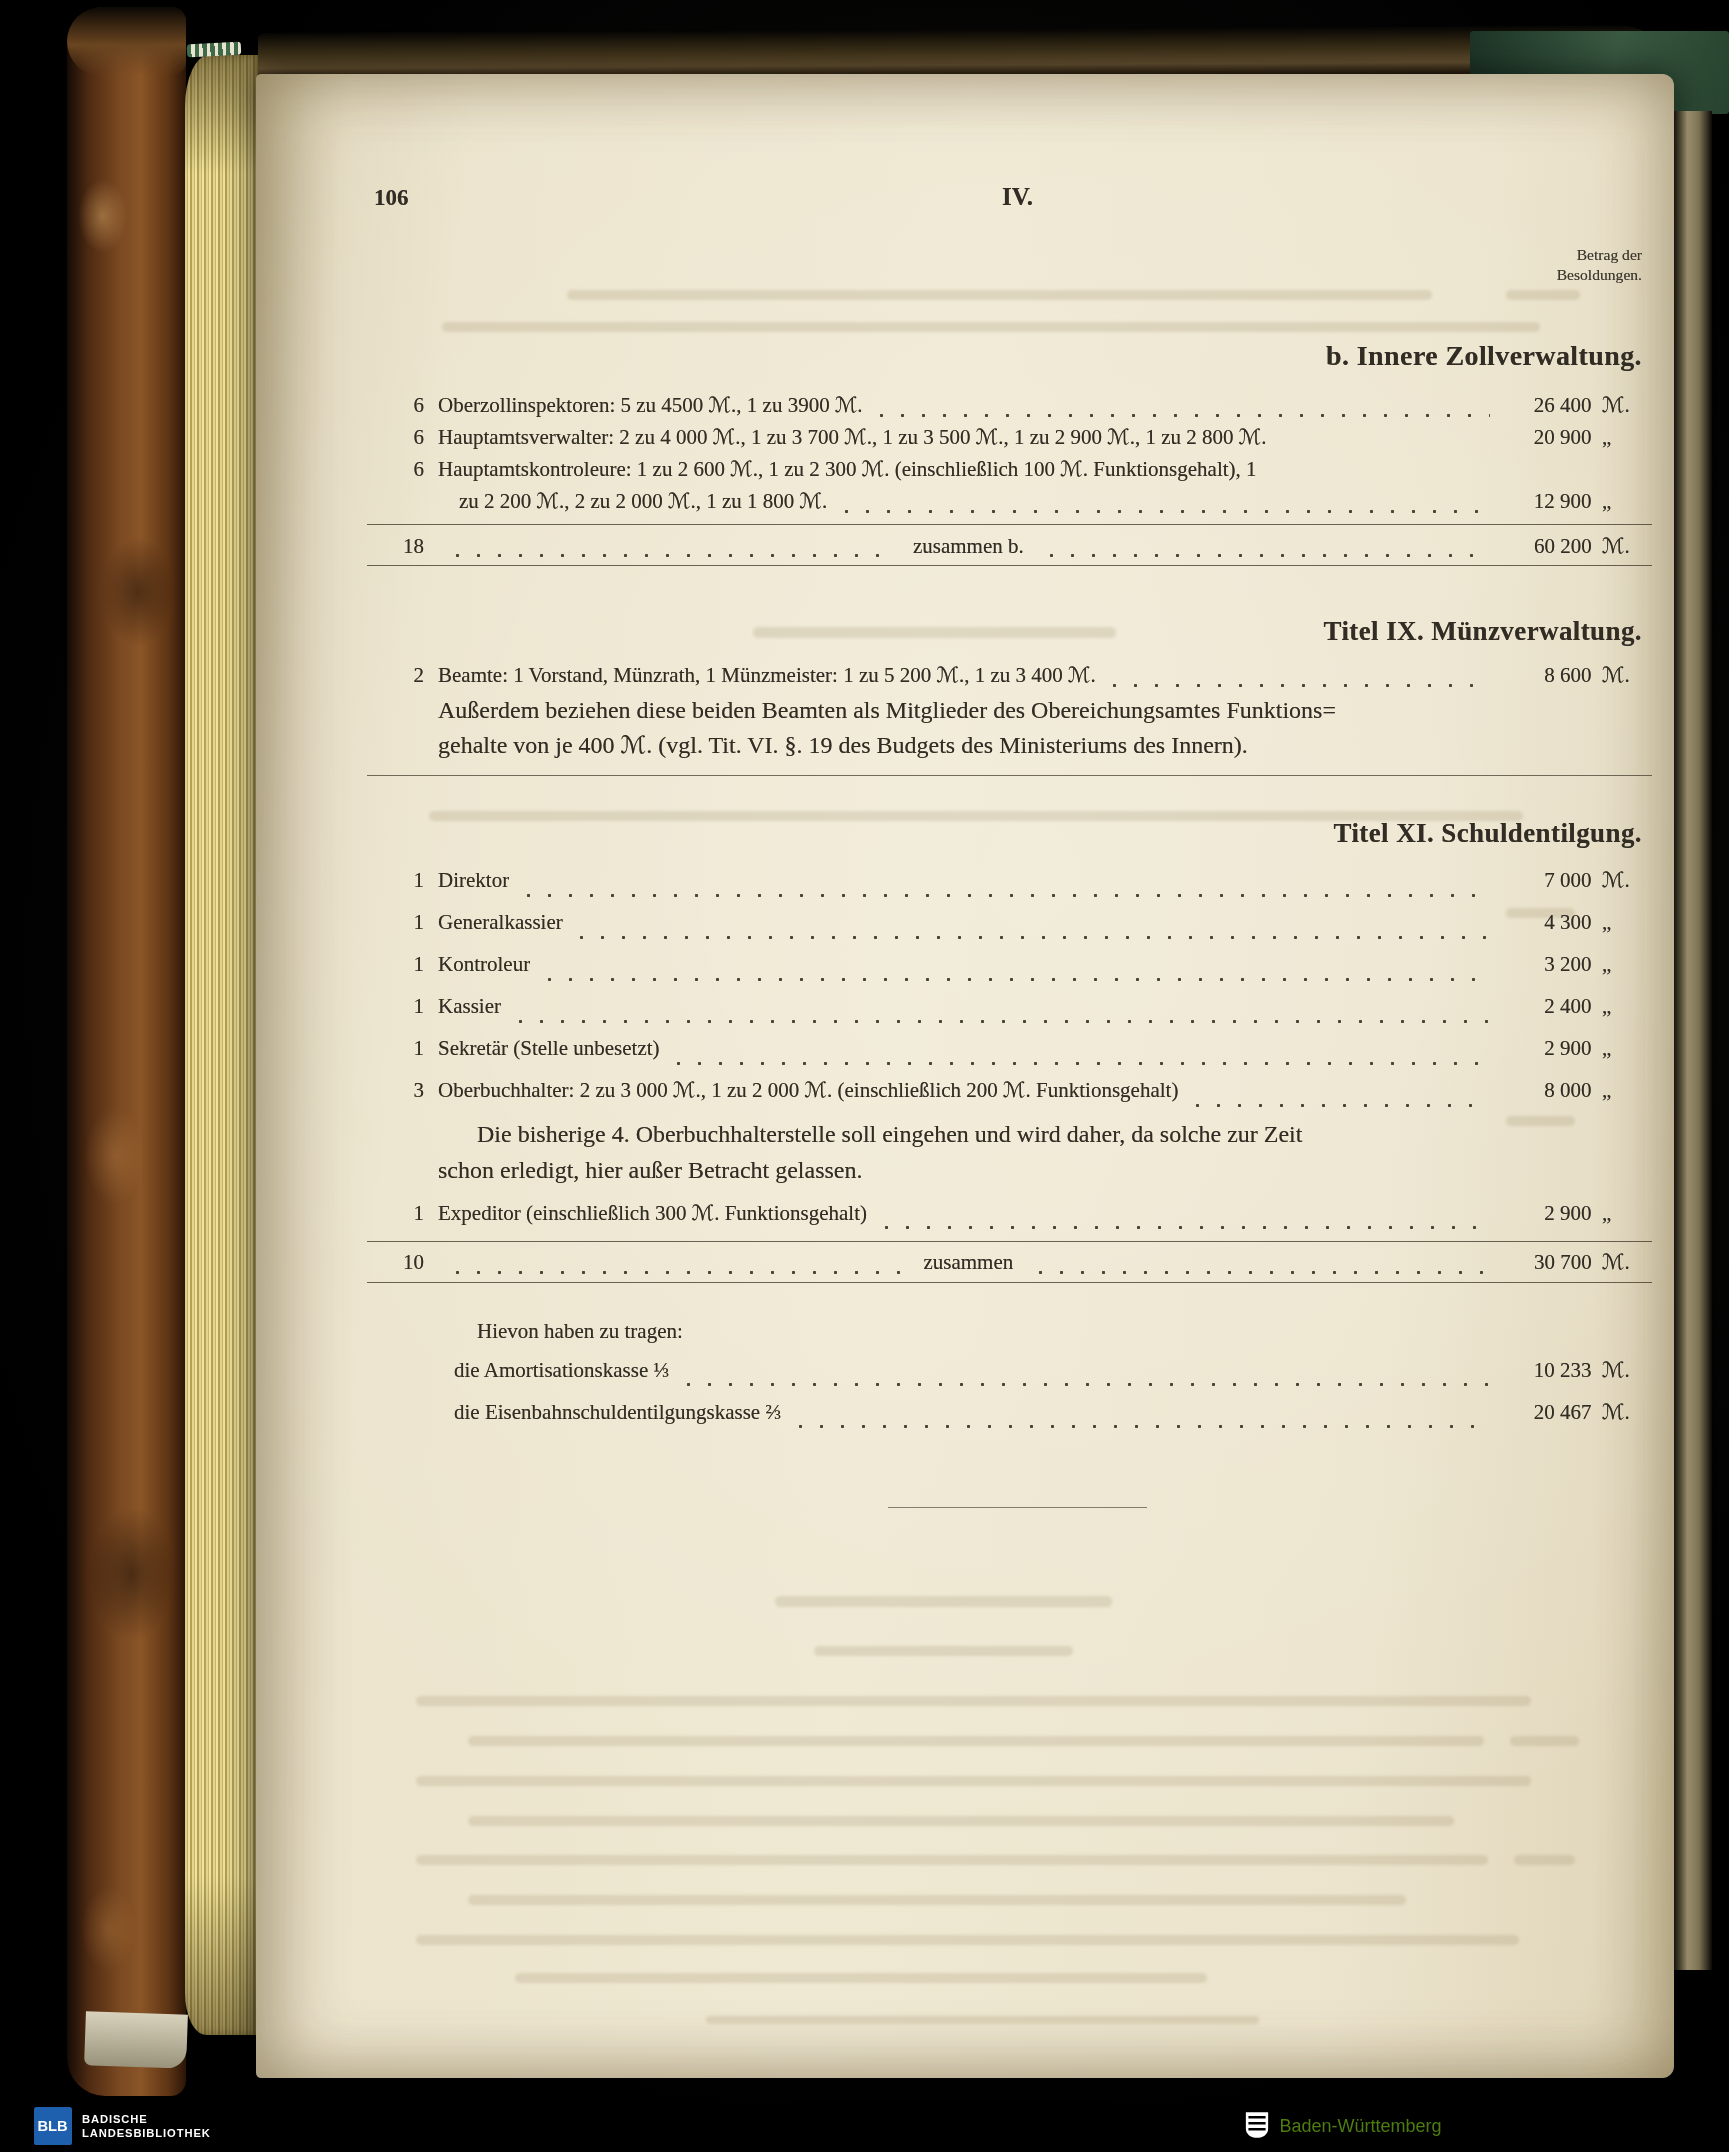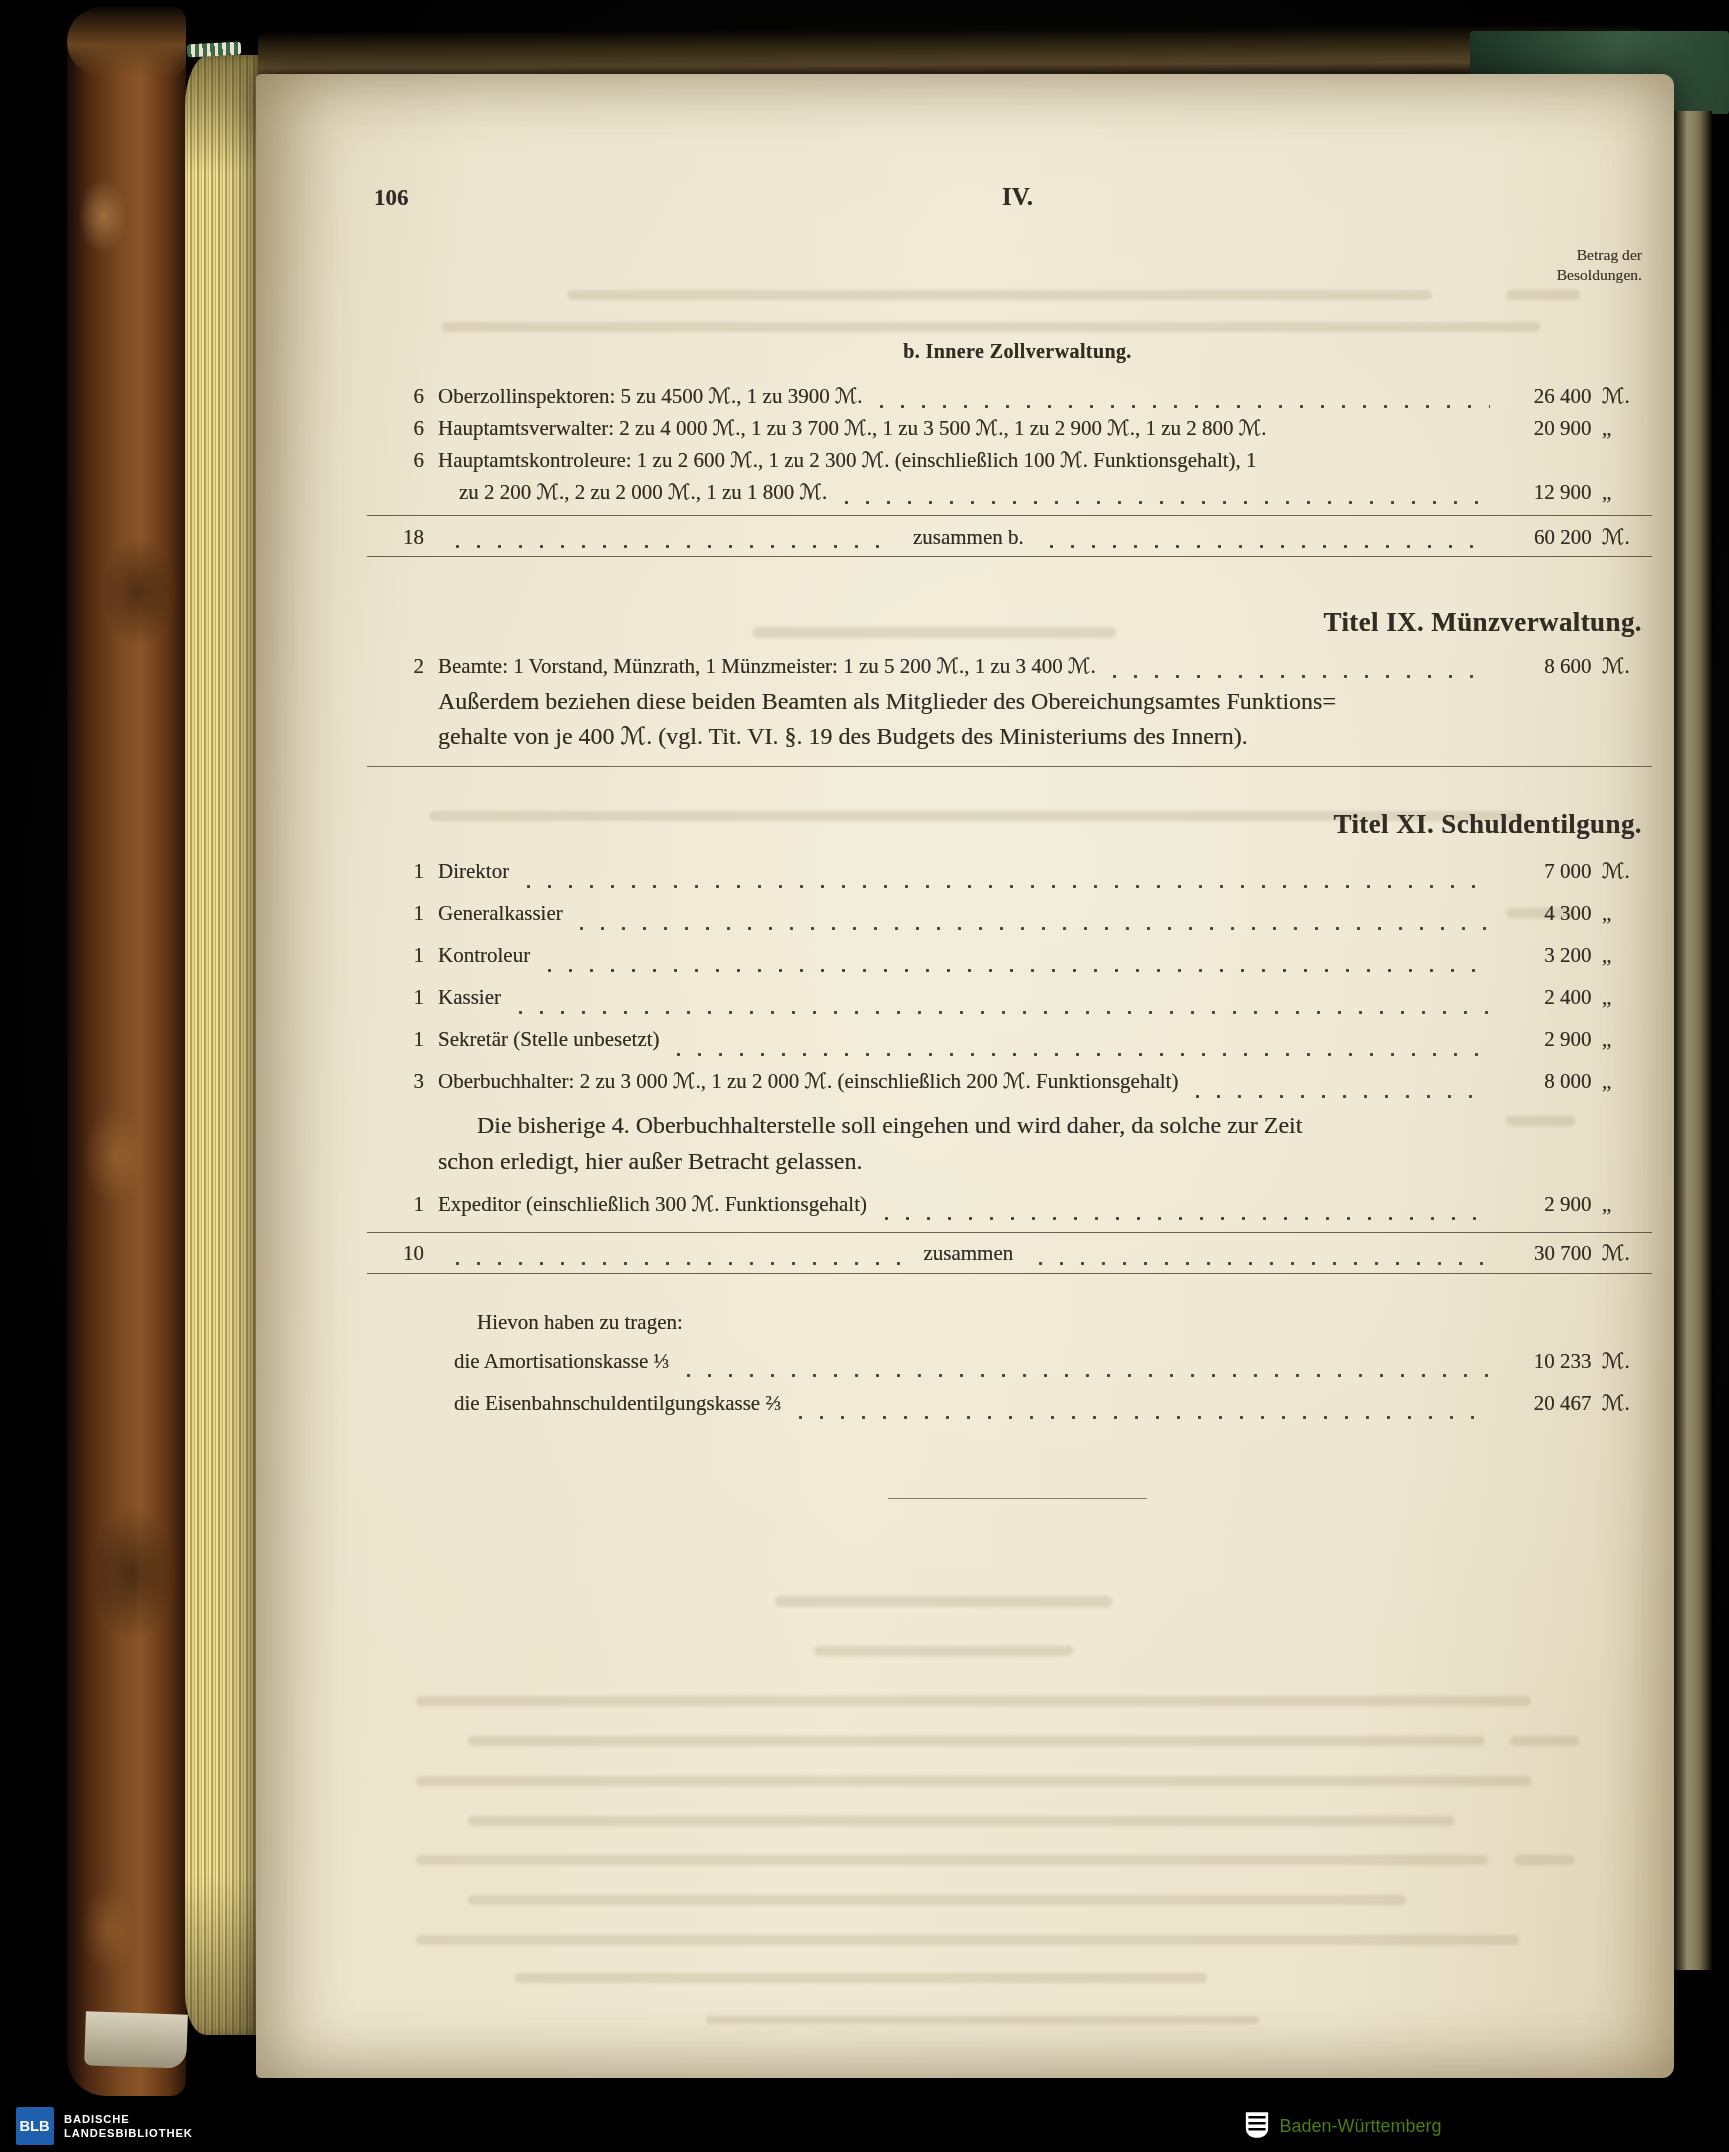--- a/index.html
+++ b/index.html
@@ -49,21 +49,21 @@
       inset -22.5px 0 52px rgba(120,100,60,.22),
       inset 28px 0 64px rgba(110,90,50,.32);}
   .content{position:absolute;left:137px;right:32px;top:0;color:#322d24;
     text-shadow:0 0 0.3px rgba(47,42,32,.55);}
 
   .pg-header{position:relative;height:31px;margin-top:111px;font-size:23px;font-weight:600;}
   .pg-num{position:absolute;left:-19px;top:0;}
   .chapter{position:absolute;left:50%;transform:translateX(-50%);top:-1.7px;font-size:25px;font-weight:700;}
   .col-hdr{margin-top:29px;text-align:right;font-size:15.6px;line-height:20px;color:#3d382f;}
 
-  .heading-b{margin-top:55px;text-align:center;font-size:20px;font-weight:700;letter-spacing:0.4px;}
+  .heading-b{margin-top:55px;text-align:right;font-size:28px;font-weight:700;letter-spacing:0.4px;}
   .title{text-align:right;font-size:27px;font-weight:700;letter-spacing:0.4px;}
 
   .rows-a{margin-top:17.3px;}
   .row{display:flex;align-items:baseline;white-space:nowrap;font-size:21px;line-height:32px;}
   .xi-rows .row{line-height:42px;}
   .num{flex:0 0 31px;text-align:right;padding-right:14px;}
   .txt{flex:0 1 auto;overflow:hidden;}
   .amt{flex:0 0 93px;text-align:right;}
   .unit{flex:0 0 40px;padding-left:10.4px;}
   .slabel{flex:0 0 auto;padding:0 8.6px;}
@@ -93,21 +93,21 @@
   .alloc .row{line-height:42px;}
 
   
   .ghost{position:absolute;height:9.5px;border-radius:5.2px;background:rgba(128,112,72,.17);filter:blur(1.7px);}
 
   
   .footer{position:absolute;left:0;right:0;bottom:0;height:52px;background:#000;
     display:flex;align-items:center;font-family:"Liberation Sans","DejaVu Sans",sans-serif;}
   .blb-block{display:flex;align-items:center;gap:10.4px;margin-left:15.6px;cursor:pointer;}
   .blb-logo{width:38px;height:38px;background:#1e5fae;color:#fff;border-radius:2.6px;
-    display:flex;align-items:center;justify-content:center;font-weight:700;font-size:14.7px;}
+    display:flex;align-items:center;justify-content:center;font-weight:700;font-size:14.7px;margin-left:18px;}
   .blb-name{color:#fff;font-weight:700;font-size:11.2px;line-height:14px;letter-spacing:0.9px;}
   .bw-block{position:absolute;left:1245px;display:flex;align-items:center;gap:10.4px;cursor:pointer;}
   .bw-name{color:#4d7c0f;font-size:18px;}
 </style>
 </head>
 <body>
 
 <div class="stage">
 
   <div class="spine">

